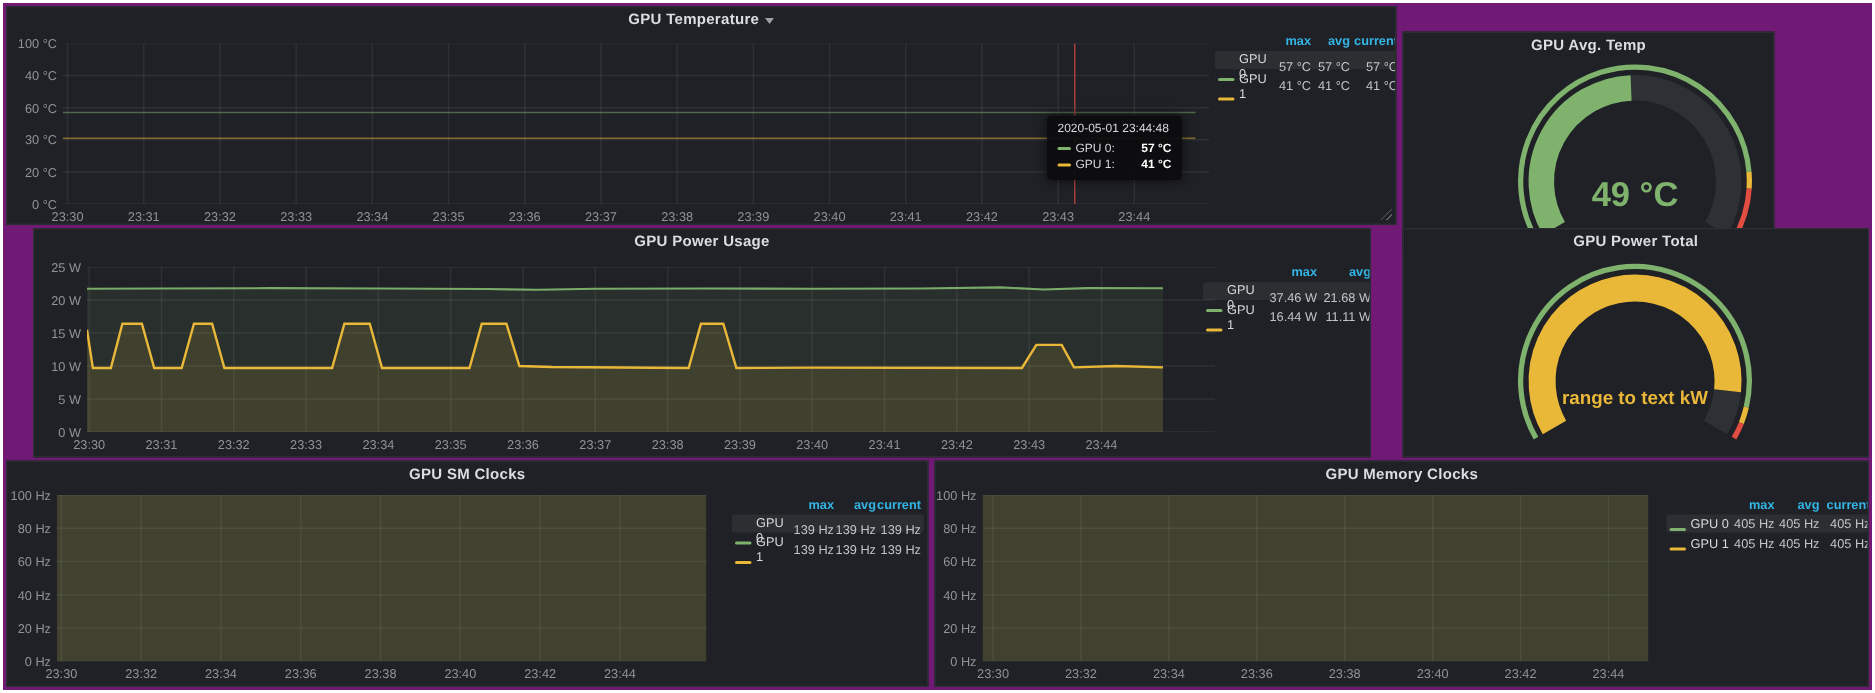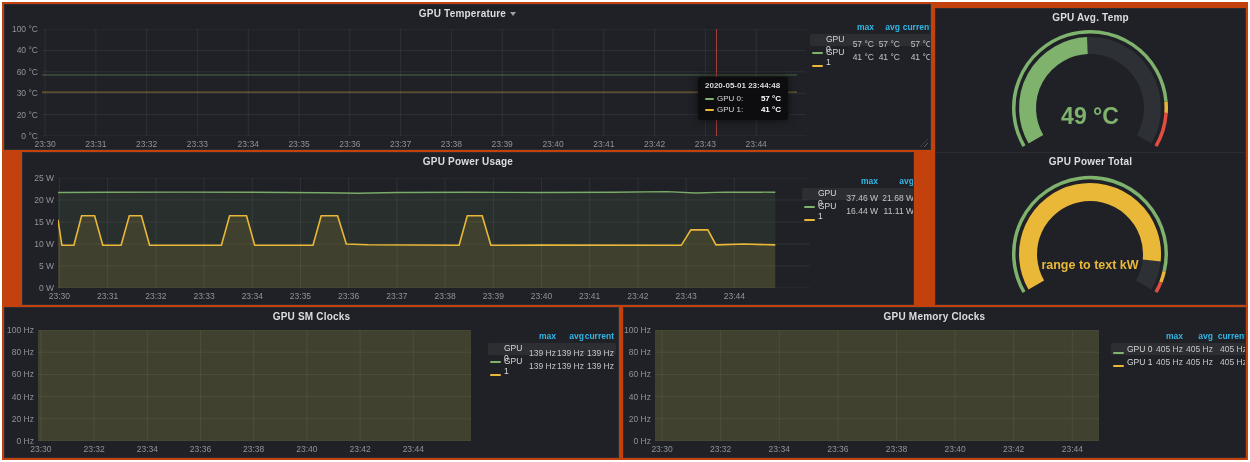--- a/index.html
+++ b/index.html
@@ -1,32 +1,32 @@
 <!DOCTYPE html>
 <html><head>
 <meta charset="utf-8">
 <style>
   html,body{margin:0;padding:0;background:#ffffff;}
   .page{position:relative;width:1250px;height:462px;background:#ffffff;overflow:hidden;
         font-family:"Liberation Sans","DejaVu Sans",sans-serif;}
-  .dash{position:absolute;left:2px;top:2px;right:2px;bottom:2px;background:#c2410c;}
+  .dash{position:absolute;left:2px;top:2px;right:2px;bottom:2px;background:#701a75;}
   .panel{position:absolute;background:#1f2126;border:1px solid #2b2d33;box-sizing:border-box;overflow:hidden;}
   .panel header{position:absolute;top:0;left:0;right:0;height:16px;display:flex;align-items:center;
         justify-content:center;gap:4px;cursor:pointer;z-index:5;}
   .panel h2{margin:0;font-size:10px;font-weight:600;color:#dcdde0;letter-spacing:.2px;}
   .caret{width:0;height:0;border-left:3.5px solid transparent;border-right:3.5px solid transparent;
         border-top:4px solid #9da0a5;margin-top:1px;}
   .plot{position:absolute;}
   .plot svg{display:block;}
   .ytick{position:absolute;font-size:8.5px;color:#8f9398;text-align:right;line-height:10px;}
   .xtick{position:absolute;font-size:8.5px;color:#8f9398;text-align:center;line-height:10px;width:36px;}
   .vcursor{position:absolute;width:1px;background:#b0413e;opacity:.9;z-index:3;}
   .tooltip{position:absolute;z-index:6;background:rgba(12,13,15,.96);border-radius:3px;
         padding:4px 7px 5px 7px;box-shadow:0 0 8px rgba(0,0,0,.6);min-width:76px;}
-  .tt-time{font-size:8px;font-weight:700;color:#d8d9da;margin-bottom:3px;white-space:nowrap;}
+  .tt-time{font-size:8px;font-weight:400;color:#d8d9da;margin-bottom:3px;white-space:nowrap;}
   .tt-row{display:flex;align-items:center;gap:3px;font-size:8px;color:#d8d9da;line-height:11px;white-space:nowrap;}
   .tt-dash{width:9px;height:2px;border-radius:1px;flex:0 0 auto;}
   .tt-val{margin-left:auto;font-weight:700;color:#ffffff;padding-left:8px;}
   .legend{position:absolute;z-index:4;font-size:8.5px;color:#d8d9da;}
   .lg-row{display:grid;grid-template-columns:var(--cols);align-items:center;height:12px;margin-bottom:1px;
         border-radius:2px;padding:0 2px;}
   .lg-row.hl{background:rgba(255,255,255,.06);}
   .lg-head{color:#33B5E5;font-weight:700;}
   .lg-head span{text-align:right;}
   .lg-name{display:flex;align-items:flex-end;gap:3px;cursor:pointer;color:#d8d9da;}
@@ -134,21 +134,21 @@
         <div class="xtick" style="left: 377.633px; top: 134px;">23:37</div>
         <div class="xtick" style="left: 428.431px; top: 134px;">23:38</div>
         <div class="xtick" style="left: 479.229px; top: 134px;">23:39</div>
         <div class="xtick" style="left: 530.027px; top: 134px;">23:40</div>
         <div class="xtick" style="left: 580.824px; top: 134px;">23:41</div>
         <div class="xtick" style="left: 631.622px; top: 134px;">23:42</div>
         <div class="xtick" style="left: 682.42px; top: 134px;">23:43</div>
         <div class="xtick" style="left: 733.218px; top: 134px;">23:44</div>
       </section>
 
-    <section class="panel" style="left:933px;top:6px;width:311px;height:146px">
+    <section class="panel" style="left:933px;top:19px;width:248px;height:146px">
       <header>
         <h2>GPU Avg. Temp</h2>
       </header>
       <div class="gauge"><svg width="309" height="144">
             <path d="M88.0 137.1 A76.25 76.25 0 1 1 230.0 92.6" fill="none" stroke="#7EB26D" stroke-width="3.5"></path>
             <path d="M230.0 92.6 A76.25 76.25 0 0 1 230.1 103.8" fill="none" stroke="#EAB839" stroke-width="3.5"></path>
             <path d="M230.1 103.8 A76.25 76.25 0 0 1 220.0 137.1" fill="none" stroke="#E24D42" stroke-width="3.5"></path>
             <path d="M151.4 36.6 A62.5 62.5 0 0 1 208.1 130.3" fill="none" stroke="#2d3035" stroke-width="17"></path>
             <path d="M99.9 130.3 A62.5 62.5 0 0 1 151.4 36.6" fill="none" stroke="#7EB26D" stroke-width="17"></path>
             <text x="154" y="115" text-anchor="middle" fill="#7EB26D" font-size="23" font-weight="700">49 °C</text>

